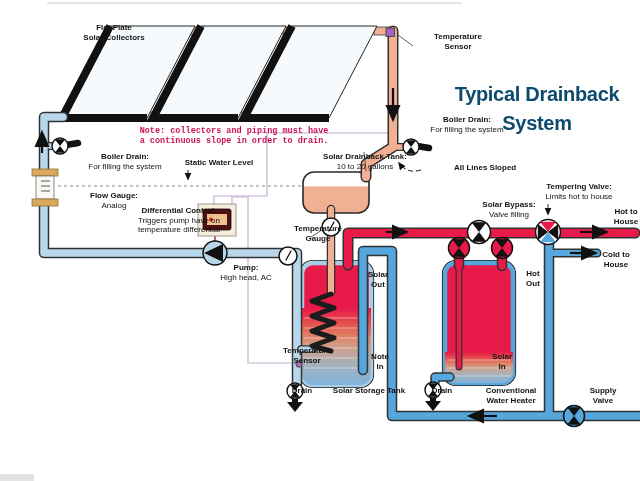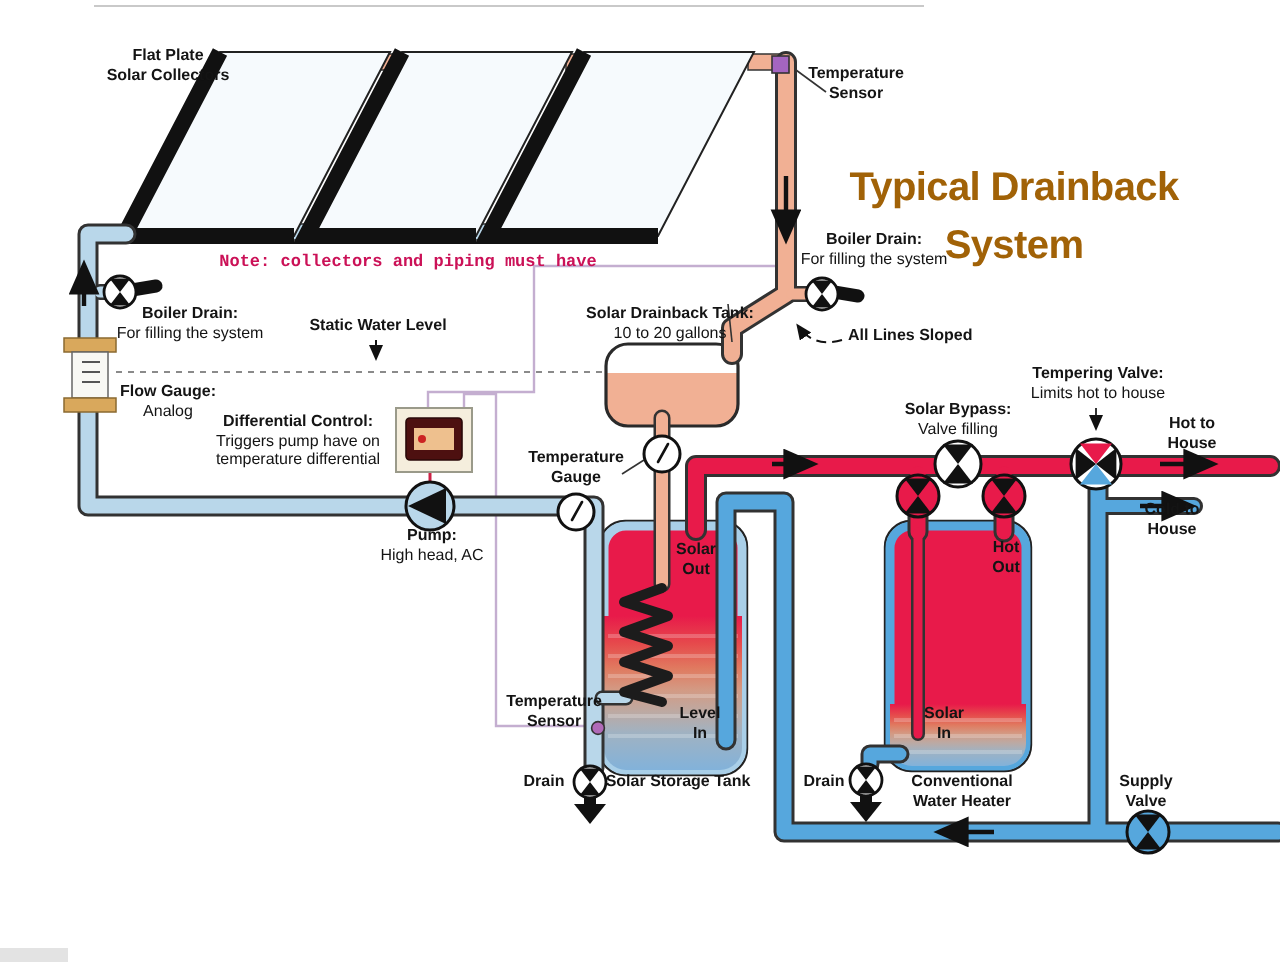--- a/index.html
+++ b/index.html
@@ -1,24 +1,24 @@
 <!DOCTYPE html>
 <html><head>
 <meta charset="utf-8">
 <style>
   html,body{margin:0;padding:0;background:#fff;}
   .stage{position:relative;width:640px;height:481px;background:#ffffff;overflow:hidden;
          font-family:"Liberation Sans",sans-serif;}
   .stage svg{position:absolute;left:0;top:0;}
   .lbl{position:absolute;font-size:8px;font-weight:bold;color:#141414;line-height:1.2;
-       text-align:center;white-space:nowrap;z-index:5;}
+       text-align:center;white-space:nowrap;z-index:5;margin-left:30px;}
   .c{transform:translateX(-50%);}
   .lbl .sub{font-weight:normal;}
   .note{color:#cb1157;font-size:8.5px;font-family:Liberation Mono, monospace;}
-  .title{font-size:20px;line-height:1.45;color:#a16207;letter-spacing:-0.3px;}
+  .title{font-size:20px;line-height:1.45;color:#0c4a6e;letter-spacing:-0.3px;}
   .pOut{fill:none;stroke:#323232;stroke-linejoin:round;stroke-linecap:round;}
   .pIn{fill:none;stroke-linejoin:round;stroke-linecap:round;}
 </style>
 </head>
 <body>
 
 <div class="stage">
 
 <svg width="640" height="481" viewBox="0 0 640 481">
   <defs>
@@ -267,20 +267,21 @@
   <circle cx="299" cy="364" r="3.2" fill="#b06ab8" stroke="#333" stroke-width="0.8"></circle>
 </svg>
 
 <div class="lbl c" style="left:84px;top:23px">
   <div>Flat Plate</div>
   <div>Solar Collectors</div>
 </div>
 
 <div class="lbl c note" style="left:204px;top:126px">
   <div>Note: collectors and piping must have</div>
+  <div>a continuous slope in order to drain.</div>
 </div>
 
 <div class="lbl c" style="left:95px;top:152px">
   <div>Boiler Drain:</div>
   <div class="sub">For filling the system</div>
 </div>
 
 <div class="lbl c" style="left:189px;top:158px">Static Water Level</div>
 
 <div class="lbl c" style="left:84px;top:191px">
@@ -345,21 +346,21 @@
   <div>Pump:</div>
   <div class="sub">High head, AC</div>
 </div>
 
 <div class="lbl c" style="left:348px;top:270px">
   <div>Solar</div>
   <div>Out</div>
 </div>
 
 <div class="lbl c" style="left:350px;top:352px">
-  <div>Level</div>
+  <div>Note</div>
   <div>In</div>
 </div>
 
 <div class="lbl c" style="left:503px;top:269px">
   <div>Hot</div>
   <div>Out</div>
 </div>
 
 <div class="lbl c" style="left:472px;top:352px">
   <div>Solar</div>

